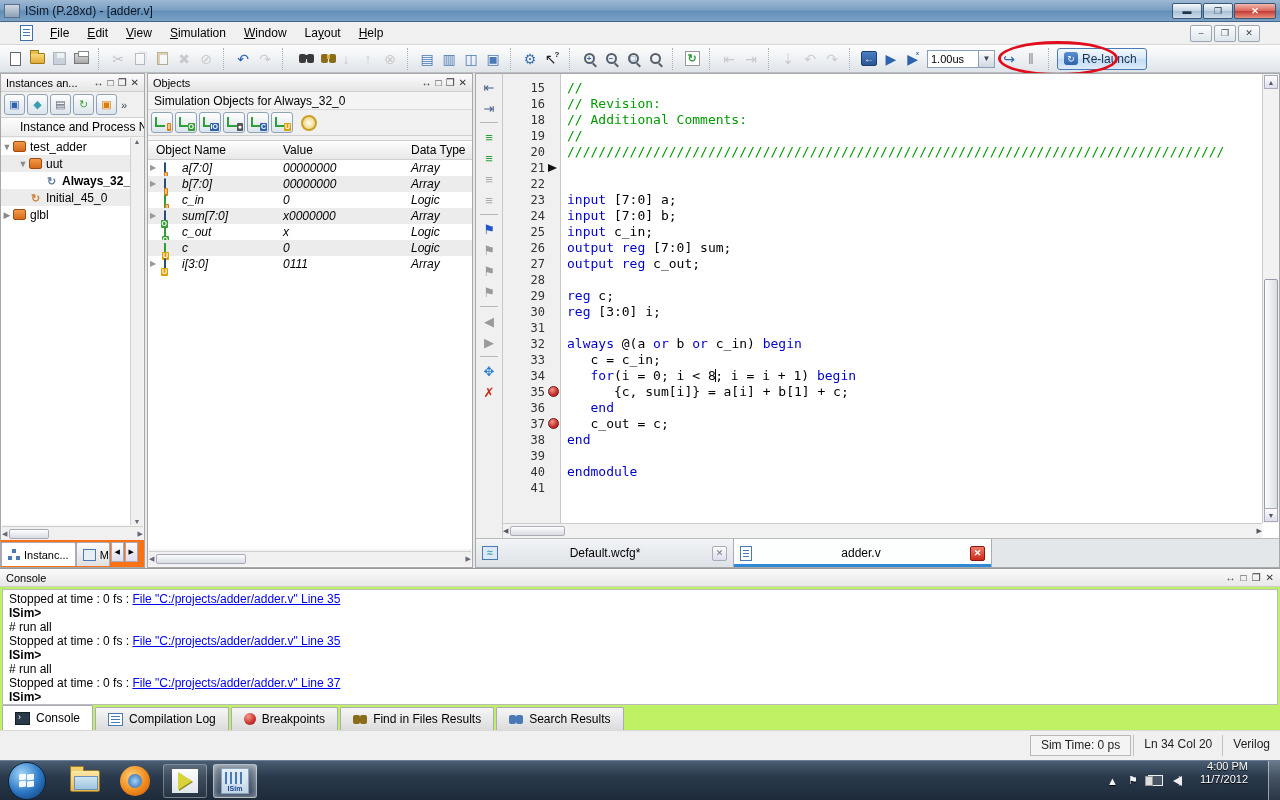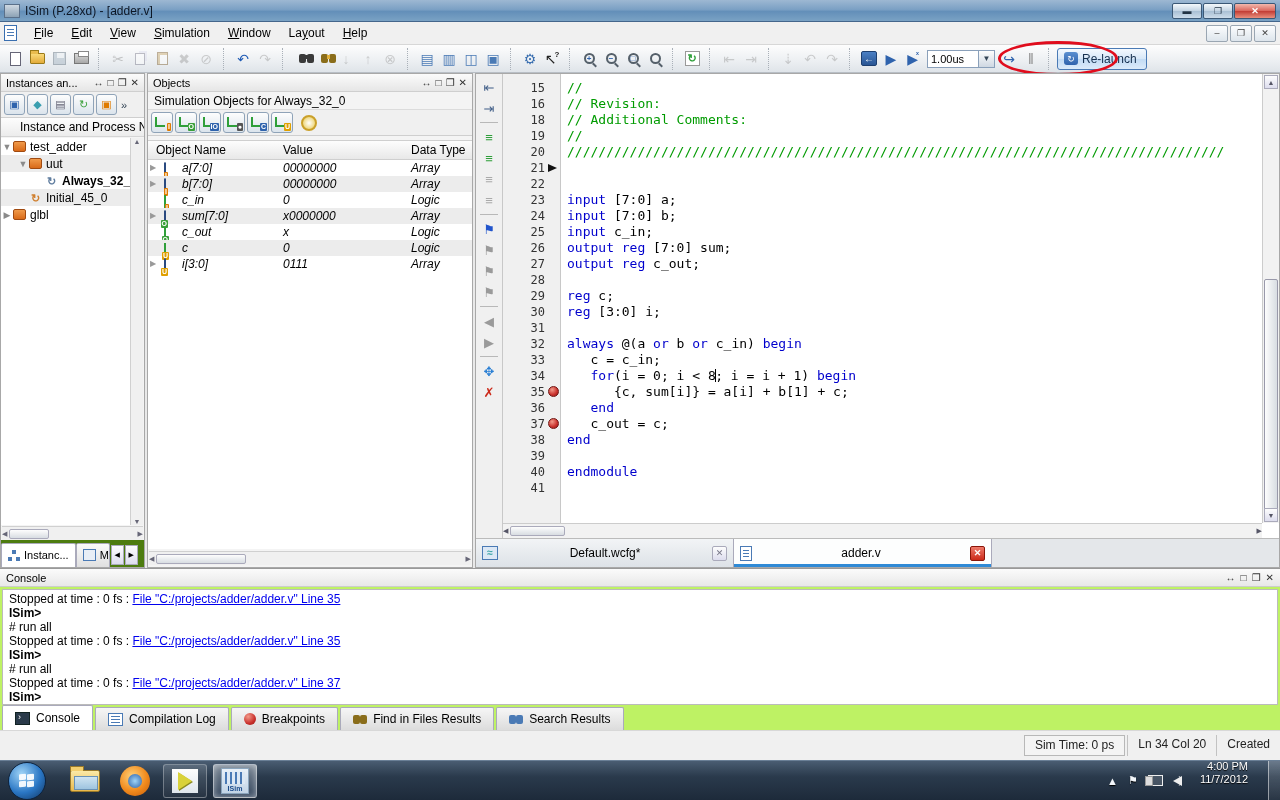--- a/index.html
+++ b/index.html
@@ -8,21 +8,21 @@
 
 
 #titlebar{position:absolute;left:0;top:0;width:1280px;height:22px;background:linear-gradient(#9db8d2,#7ba0c4 45%,#638fb9 55%,#7aa2c4);display:flex;align-items:center;padding:0 4px;border-bottom:1px solid #44668c}
 #titlebar .appicon{width:16px;height:14px;background:linear-gradient(#cfd8e2,#8da2b5);border:1px solid #5a708a;margin-right:5px}
 #titlebar .ttext{font-size:12px;color:#0c1624}
 #titlebar .wbtns{margin-left:auto;display:flex;gap:1px}
 .wbtn{width:30px;height:16px;border:1px solid #3b5876;border-radius:2px;background:linear-gradient(#f4f8fb,#c2d3e3 50%,#a8bfd4 51%,#cddcea);display:flex;align-items:center;justify-content:center;font-size:9px;color:#234}
 .wbtn.close{width:42px;background:linear-gradient(#f2b8ad,#d9645a 50%,#c23b33 51%,#e98f7d);color:#fff;font-weight:bold}
 
 
-#menubar{position:absolute;left:0;top:22px;width:1280px;height:23px;background:#f0f0f0;display:flex;align-items:center;border-bottom:1px solid #d7d7d7;padding:0 0}
+#menubar{position:absolute;left:0;top:22px;width:1280px;height:23px;background:#f0f0f0;display:flex;align-items:center;border-bottom:1px solid #d7d7d7;padding:0 16px}
 #menubar .docicon{width:13px;height:16px;background:#fff;border:1px solid #3a6fb0;margin:0 8px 0 4px;position:relative}
 #menubar .docicon:before{content:"";position:absolute;left:2px;top:3px;right:2px;height:8px;background:repeating-linear-gradient(#4a7ab5 0 1px,#fff 1px 3px)}
 .menuitem{padding:3px 9px;cursor:default}
 .menuitem u{text-decoration:underline}
 #menubar .childbtns{margin-left:auto;display:flex;gap:2px;margin-right:4px}
 .cbtn{width:22px;height:17px;border:1px solid #9aa6b2;border-radius:2px;background:linear-gradient(#fcfdfe,#dde5ec);display:flex;align-items:center;justify-content:center;font-size:9px;color:#444}
 
 
 #toolbar{position:absolute;left:0;top:45px;width:1280px;height:28px;background:linear-gradient(#fdfdfd,#eceff2 60%,#dfe4e9);border-bottom:1px solid #b8bec5;display:flex;align-items:center;padding:0 4px}
 .tsep{width:5px;height:22px;border-left:1px dotted #a9b0b8;margin:0 4px 0 6px}
@@ -68,21 +68,21 @@
 #inst-header{height:19px;line-height:19px;padding-left:19px;font-size:12px;background:linear-gradient(#fdfdfd,#ececec);border-bottom:1px solid #d5d5d5;white-space:nowrap;overflow:hidden}
 #inst-tree{position:absolute;left:0;top:64px;right:14px;bottom:42px;background:#fff;overflow:hidden}
 .trow{height:17px;display:flex;align-items:center;white-space:nowrap;font-size:12px}
 .trow.alt{background:#ececec}
 .trow .arr{width:12px;text-align:center;color:#8a8a8a;font-size:9px;flex:none}
 .chip{width:13px;height:11px;background:linear-gradient(#f09a4a,#d96a18);border:1px solid #a04a10;border-radius:2px;margin-right:4px;flex:none}
 .proc{width:13px;height:12px;margin-right:4px;flex:none;font-size:11px;line-height:12px;text-align:center;font-weight:bold}
 #inst-vscroll{position:absolute;right:1px;top:64px;bottom:42px;width:13px;background:#f0f0f0;border-left:1px solid #d0d0d0;display:flex;flex-direction:column;justify-content:space-between;align-items:center;font-size:7px;color:#667}
 #inst-hscroll{position:absolute;left:1px;right:1px;bottom:27px;height:14px;background:#f0f0f0;border-top:1px solid #d0d0d0;display:flex;align-items:center;font-size:7px;color:#667}
 .hthumb{width:40px;height:10px;background:linear-gradient(#fdfdfd,#d8dde2);border:1px solid #aab;border-radius:2px;margin:0 2px}
-#inst-tabs{position:absolute;left:0;bottom:0;right:0;height:27px;background:#4d7c0f;display:flex;align-items:center;padding-top:2px}
+#inst-tabs{position:absolute;left:0;bottom:0;right:0;height:27px;background:#f97316;display:flex;align-items:flex-start;padding-top:2px}
 .itab{height:24px;display:flex;align-items:center;gap:4px;padding:0 6px;border:1px solid #aab;border-bottom:none;border-radius:2px 2px 0 0;background:linear-gradient(#fafafa,#e0e0e0);font-size:11px;white-space:nowrap;overflow:hidden}
 .itab.active{background:#fff}
 .hier{width:12px;height:11px;position:relative;flex:none}
 .hier:before{content:"";position:absolute;left:4px;top:0;width:4px;height:4px;background:#4a7ab5}
 .hier:after{content:"";position:absolute;left:0;bottom:0;width:4px;height:4px;background:#4a7ab5;box-shadow:8px 0 0 #4a7ab5}
 .memic{width:13px;height:12px;background:#e8eef6;border:1px solid #4a7ab5;flex:none}
 .tinyarr{width:13px;height:20px;border:1px solid #aab;background:linear-gradient(#fdfdfd,#dde);display:flex;align-items:center;justify-content:center;font-size:7px;margin-left:1px}
 
 
 #objects{left:147px;width:326px}
@@ -645,21 +645,21 @@
       <span class="ctab">
         <span class="cti cti-search"></span>
         <span>Search Results</span>
       </span>
     </div>
 </div>
 
 <div id="statusbar">
   <span class="scell boxed">Sim Time: 0 ps</span>
   <span class="scell">Ln 34 Col 20</span>
-  <span class="scell">Created</span>
+  <span class="scell">Verilog</span>
 </div>
 
 <div id="taskbar">
   <div id="startorb">
       <span class="winflag">
         <i></i>
         <i></i>
         <i></i>
         <i></i>
       </span>

